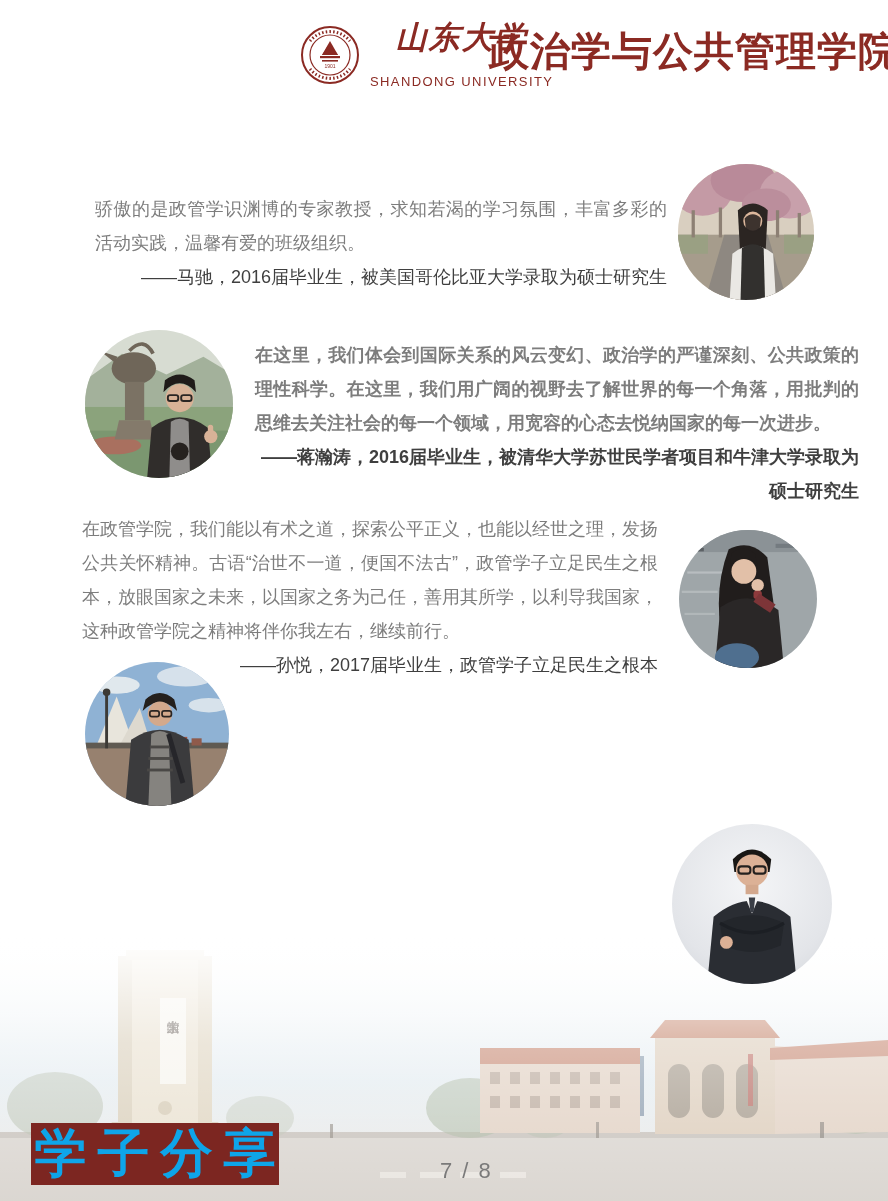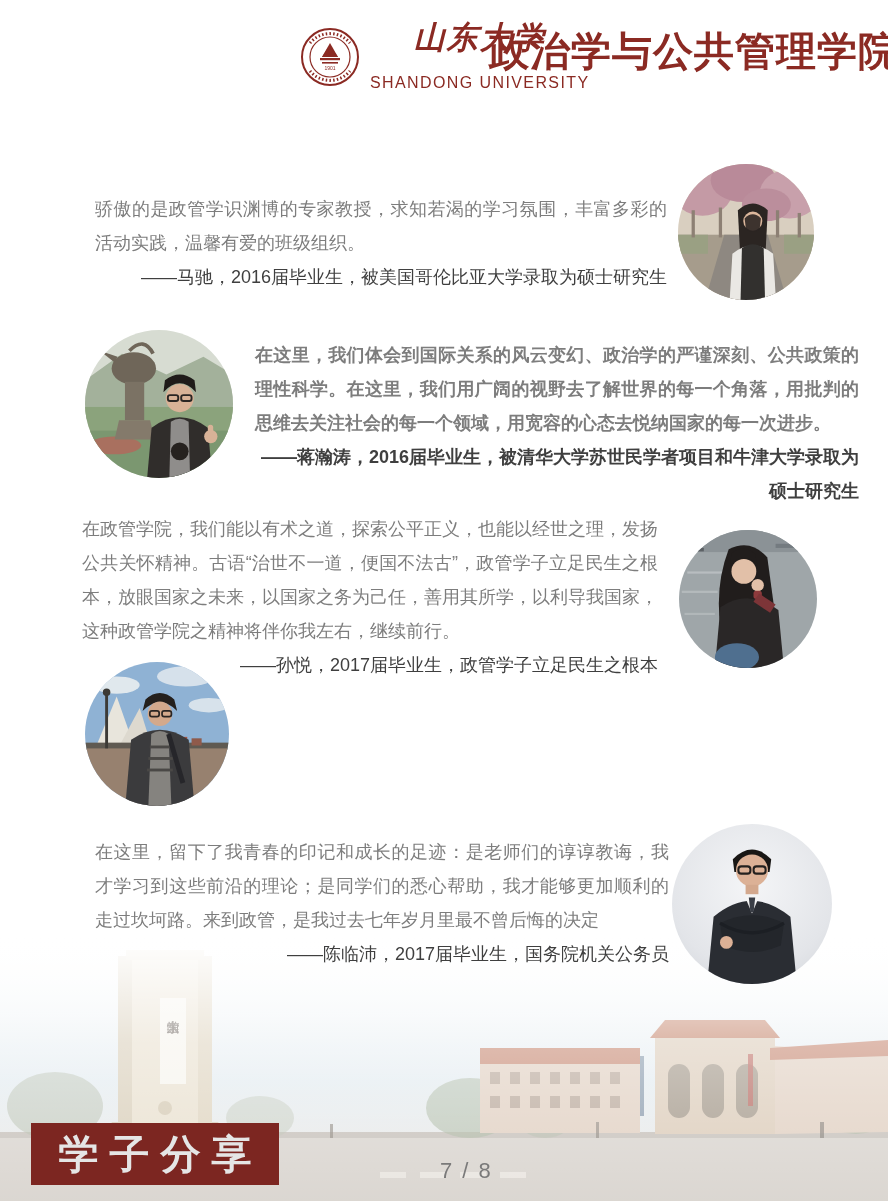--- a/index.html
+++ b/index.html
@@ -5,21 +5,21 @@
   html,body{margin:0;padding:0;background:#ffffff;}
   .page{
     position:relative;width:888px;height:1201px;background:#ffffff;overflow:hidden;
     font-family:"Liberation Sans",sans-serif;
   }
   
   .logo-group{position:absolute;left:300px;top:22px;display:flex;align-items:center;gap:10px;}
   .seal{width:60px;height:60px;}
   .uni-names{display:flex;flex-direction:column;align-items:center;line-height:1;}
   .uni-cn{font-family:"DejaVu Serif",serif;font-size:31px;font-weight:bold;font-style:italic;color:#8b2a23;letter-spacing:2px;}
-  .uni-en{font-size:16px;color:#8b2a23;letter-spacing:1.4px;margin-top:22px;}
+  .uni-en{font-size:13px;color:#8b2a23;letter-spacing:1.4px;margin-top:22px;}
   .college-title{position:absolute;left:489px;top:24px;font-size:40px;font-weight:bold;color:#8b2a23;letter-spacing:1px;white-space:nowrap;}
   
   .quote-block{position:absolute;z-index:1;}
   .quote{margin:0;color:#7d7d7d;font-size:18px;line-height:34px;text-align:justify;}
   .attribution{margin:0;color:#3f3f3f;font-size:18px;line-height:34px;}
   .align-right{text-align:right;}
   .align-left{text-align:right;}
   .photo{position:absolute;border-radius:50%;overflow:hidden;z-index:1;}
   .photo svg{display:block;width:100%;height:100%;}
   #t1-text{left:95px;top:192px;width:572px;}
@@ -32,21 +32,21 @@
   #t4-text{left:255px;top:702px;width:606px;}
   #t5-text{left:95px;top:835px;width:574px;}
   #t5-photo{left:672px;top:824px;width:160px;height:160px;}
   
   .campus{position:absolute;left:0;bottom:0;width:888px;height:265px;z-index:0;}
   .campus svg{display:block;width:100%;height:100%;}
   .banner{
     position:absolute;left:31px;top:1123px;width:248px;height:62px;background:#7c2621;
     display:flex;align-items:center;justify-content:center;z-index:2;
   }
-  .banner span{color:#e5e5e5;font-size:40px;font-weight:bold;letter-spacing:11px;text-indent:11px;white-space:nowrap;}
+  .banner span{color:#0ea5e9;font-size:52px;font-weight:bold;letter-spacing:11px;text-indent:11px;white-space:nowrap;}
   .page-number{position:absolute;left:440px;top:1158px;font-size:22px;color:#7a7a7a;letter-spacing:2px;z-index:2;}
 </style>
 </head>
 <body>
 
 <div class="page">
 
   <div class="logo-group">
     <svg class="seal" viewBox="0 0 60 60">
       <circle cx="30" cy="30" r="28" fill="none" stroke="#8b2a23" stroke-width="2"></circle>
@@ -166,24 +166,20 @@
       <rect x="53.5" y="34" width="6.5" height="4" rx="1.5" fill="none" stroke="#2a2523" stroke-width="1.2"></rect>
       <path d="M32 54 q20 -14 40 0 l4 46 H28 Z" fill="#3b3b3d"></path>
       <path d="M46 50 q6 -4 12 0 l2 50 H44 Z" fill="#85837f"></path>
       <rect x="45" y="58" width="15" height="2" fill="#4a4846"></rect>
       <rect x="44" y="66" width="17" height="2" fill="#4a4846"></rect>
       <rect x="43" y="74" width="18" height="2" fill="#4a4846"></rect>
       <path d="M58 50 l10 34" stroke="#26262a" stroke-width="3.4" fill="none"></path>
     </svg>
   </div>
 
-  <div class="quote-block" id="t5-text">
-    <p class="quote">在这里，留下了我青春的印记和成长的足迹：是老师们的谆谆教诲，我才学习到这些前沿的理论；是同学们的悉心帮助，我才能够更加顺利的走过坎坷路。来到政管，是我过去七年岁月里最不曾后悔的决定</p>
-    <p class="attribution align-right">——陈临沛，2017届毕业生，国务院机关公务员</p>
-  </div>
   <div class="photo" id="t5-photo">
     <svg viewBox="0 0 100 100">
       <defs>
         <radialGradient id="studio" cx="50%" cy="38%" r="75%">
           <stop offset="0%" stop-color="#f4f5f7"></stop>
           <stop offset="70%" stop-color="#e3e5e9"></stop>
           <stop offset="100%" stop-color="#d4d7dc"></stop>
         </radialGradient>
       </defs>
       <rect width="100" height="100" fill="url(#studio)"></rect>

